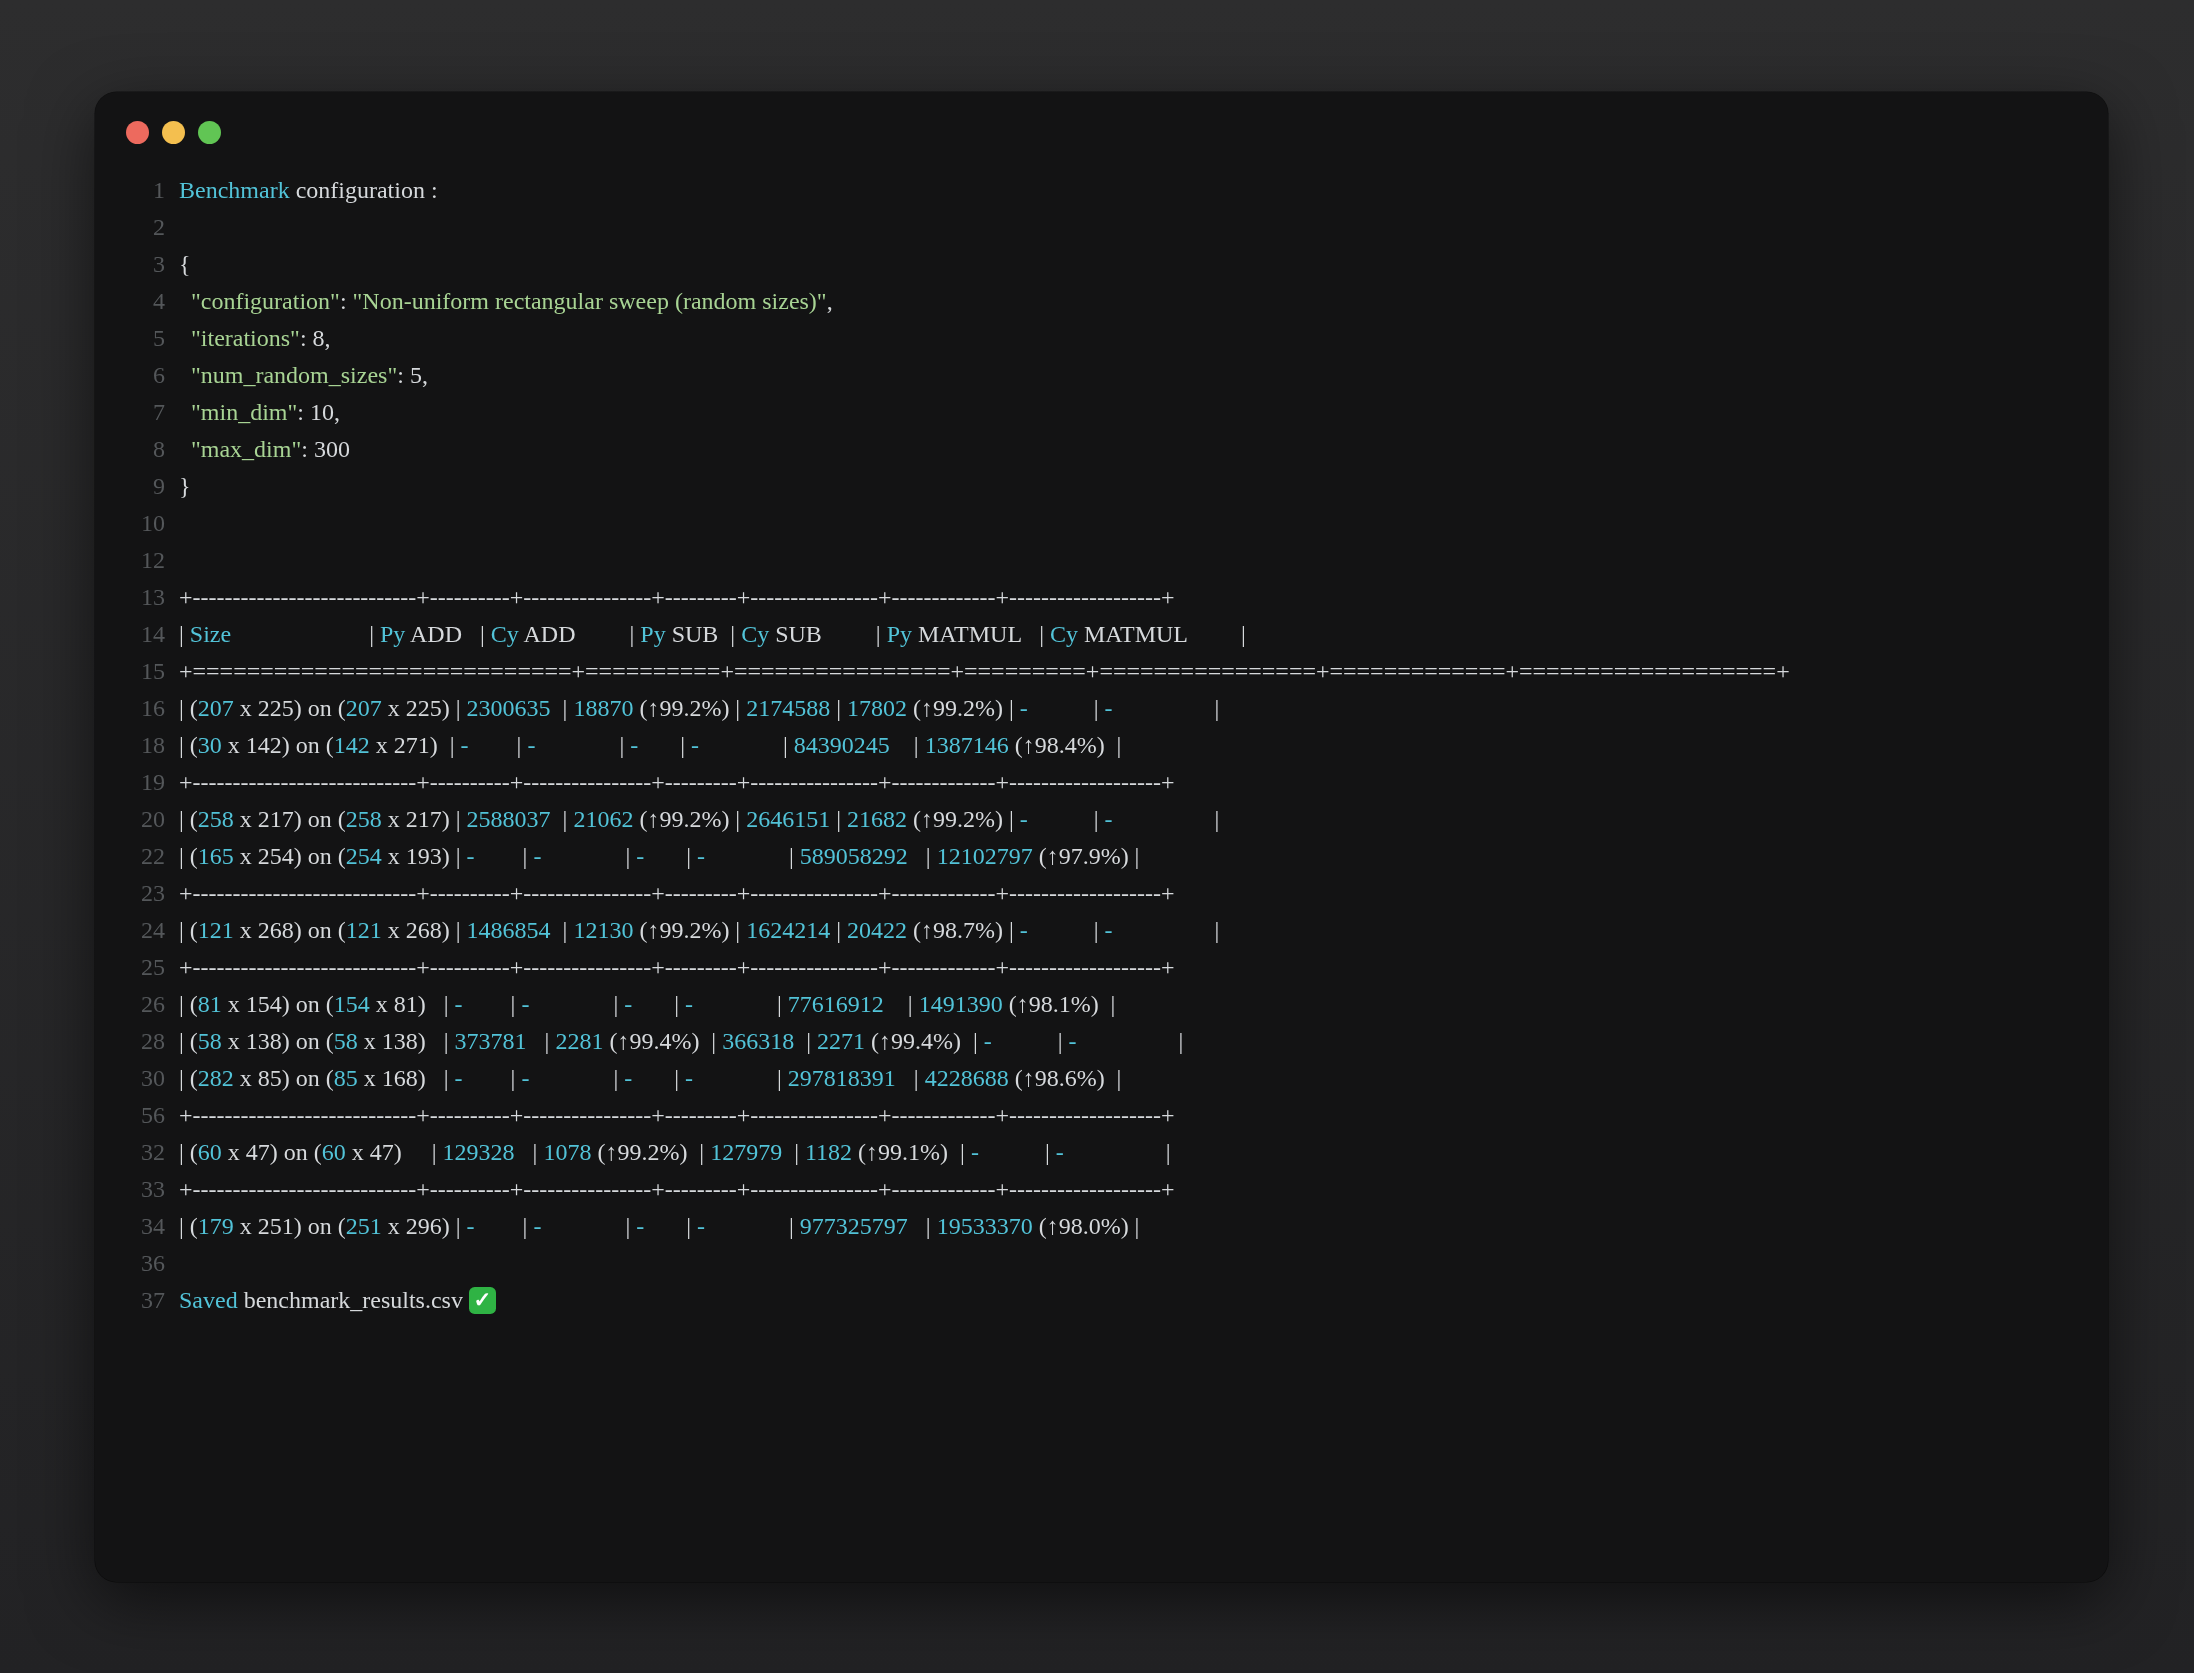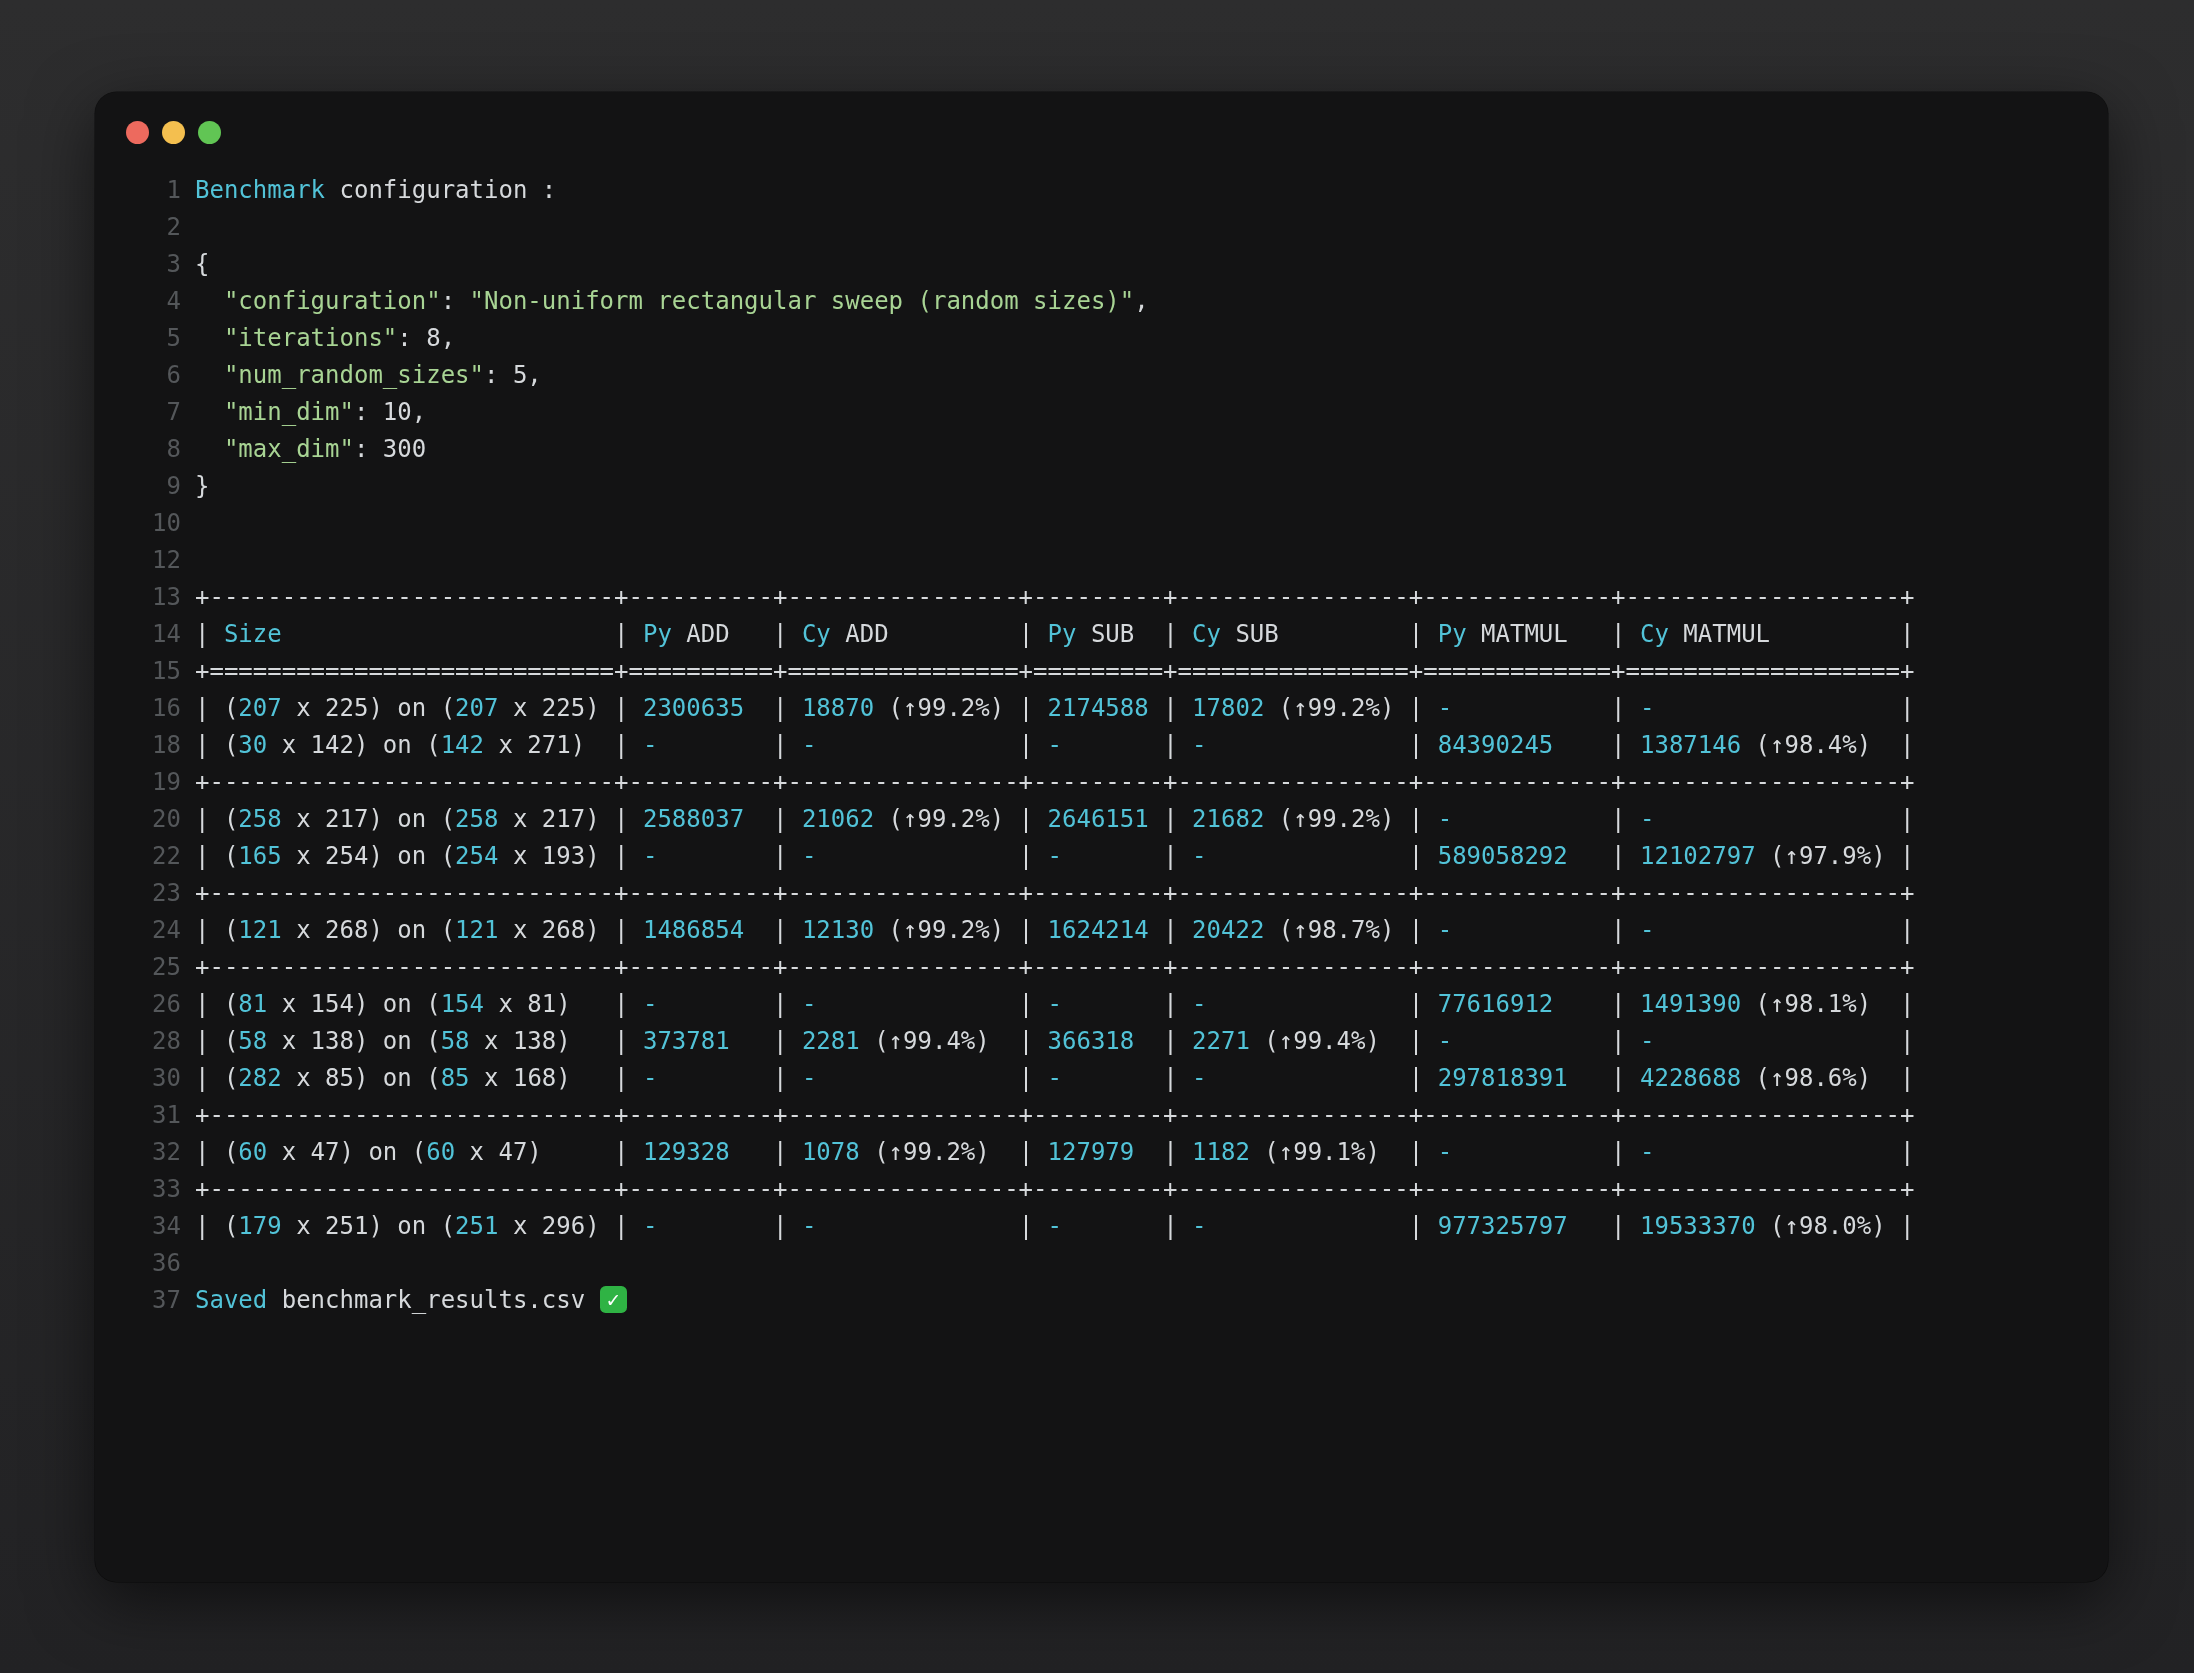--- a/index.html
+++ b/index.html
@@ -18,22 +18,22 @@
     position:absolute;left:95px;top:92px;width:2013px;height:1490px;
     background:var(--winbg);border-radius:21.4px;
     box-shadow:0 18.6px 65px rgba(0,0,0,.55), 0 0 0 0.5px rgba(0,0,0,.6);
   }
   .titlebar{position:absolute;top:29px;left:31px;display:flex;gap:13px;}
   .tl{width:23px;height:23px;border-radius:50%;display:inline-block;}
   .tl.red{background:var(--tl-red);}
   .tl.yellow{background:var(--tl-yellow);}
   .tl.green{background:var(--tl-green);}
   .code{
-    position:absolute;top:80px;left:16px;right:9.3px;
-    font-size:24px;line-height:37px;
+    position:absolute;top:80px;left:0;right:9.3px;
+    font-size:24px;line-height:37px;font-family:Liberation Serif, serif;
   }
   .line{white-space:pre;height:37px;}
   .ln{
     display:inline-block;width:70px;padding-right:14px;
     text-align:right;color:var(--gutter);
   }
   .seg-w{color:var(--fg);}
   .seg-c{color:var(--cyan);}
   .seg-g{color:var(--green);}
   .seg-check{
@@ -71,21 +71,21 @@
       <div class="line"><span class="ln">18</span><span><span class="seg-w">| (</span><span class="seg-c">30</span><span class="seg-w"> x 142) on (</span><span class="seg-c">142</span><span class="seg-w"> x 271)  | </span><span class="seg-c">-</span><span class="seg-w">        | </span><span class="seg-c">-</span><span class="seg-w">              | </span><span class="seg-c">-</span><span class="seg-w">       | </span><span class="seg-c">-</span><span class="seg-w">              | </span><span class="seg-c">84390245</span><span class="seg-w">    | </span><span class="seg-c">1387146</span><span class="seg-w"> (↑98.4%)  |</span></span></div>
       <div class="line"><span class="ln">19</span><span><span class="seg-w">+----------------------------+----------+----------------+---------+----------------+-------------+-------------------+</span></span></div>
       <div class="line"><span class="ln">20</span><span><span class="seg-w">| (</span><span class="seg-c">258</span><span class="seg-w"> x 217) on (</span><span class="seg-c">258</span><span class="seg-w"> x 217) | </span><span class="seg-c">2588037</span><span class="seg-w">  | </span><span class="seg-c">21062</span><span class="seg-w"> (↑99.2%) | </span><span class="seg-c">2646151</span><span class="seg-w"> | </span><span class="seg-c">21682</span><span class="seg-w"> (↑99.2%) | </span><span class="seg-c">-</span><span class="seg-w">           | </span><span class="seg-c">-</span><span class="seg-w">                 |</span></span></div>
       <div class="line"><span class="ln">22</span><span><span class="seg-w">| (</span><span class="seg-c">165</span><span class="seg-w"> x 254) on (</span><span class="seg-c">254</span><span class="seg-w"> x 193) | </span><span class="seg-c">-</span><span class="seg-w">        | </span><span class="seg-c">-</span><span class="seg-w">              | </span><span class="seg-c">-</span><span class="seg-w">       | </span><span class="seg-c">-</span><span class="seg-w">              | </span><span class="seg-c">589058292</span><span class="seg-w">   | </span><span class="seg-c">12102797</span><span class="seg-w"> (↑97.9%) |</span></span></div>
       <div class="line"><span class="ln">23</span><span><span class="seg-w">+----------------------------+----------+----------------+---------+----------------+-------------+-------------------+</span></span></div>
       <div class="line"><span class="ln">24</span><span><span class="seg-w">| (</span><span class="seg-c">121</span><span class="seg-w"> x 268) on (</span><span class="seg-c">121</span><span class="seg-w"> x 268) | </span><span class="seg-c">1486854</span><span class="seg-w">  | </span><span class="seg-c">12130</span><span class="seg-w"> (↑99.2%) | </span><span class="seg-c">1624214</span><span class="seg-w"> | </span><span class="seg-c">20422</span><span class="seg-w"> (↑98.7%) | </span><span class="seg-c">-</span><span class="seg-w">           | </span><span class="seg-c">-</span><span class="seg-w">                 |</span></span></div>
       <div class="line"><span class="ln">25</span><span><span class="seg-w">+----------------------------+----------+----------------+---------+----------------+-------------+-------------------+</span></span></div>
       <div class="line"><span class="ln">26</span><span><span class="seg-w">| (</span><span class="seg-c">81</span><span class="seg-w"> x 154) on (</span><span class="seg-c">154</span><span class="seg-w"> x 81)   | </span><span class="seg-c">-</span><span class="seg-w">        | </span><span class="seg-c">-</span><span class="seg-w">              | </span><span class="seg-c">-</span><span class="seg-w">       | </span><span class="seg-c">-</span><span class="seg-w">              | </span><span class="seg-c">77616912</span><span class="seg-w">    | </span><span class="seg-c">1491390</span><span class="seg-w"> (↑98.1%)  |</span></span></div>
       <div class="line"><span class="ln">28</span><span><span class="seg-w">| (</span><span class="seg-c">58</span><span class="seg-w"> x 138) on (</span><span class="seg-c">58</span><span class="seg-w"> x 138)   | </span><span class="seg-c">373781</span><span class="seg-w">   | </span><span class="seg-c">2281</span><span class="seg-w"> (↑99.4%)  | </span><span class="seg-c">366318</span><span class="seg-w">  | </span><span class="seg-c">2271</span><span class="seg-w"> (↑99.4%)  | </span><span class="seg-c">-</span><span class="seg-w">           | </span><span class="seg-c">-</span><span class="seg-w">                 |</span></span></div>
       <div class="line"><span class="ln">30</span><span><span class="seg-w">| (</span><span class="seg-c">282</span><span class="seg-w"> x 85) on (</span><span class="seg-c">85</span><span class="seg-w"> x 168)   | </span><span class="seg-c">-</span><span class="seg-w">        | </span><span class="seg-c">-</span><span class="seg-w">              | </span><span class="seg-c">-</span><span class="seg-w">       | </span><span class="seg-c">-</span><span class="seg-w">              | </span><span class="seg-c">297818391</span><span class="seg-w">   | </span><span class="seg-c">4228688</span><span class="seg-w"> (↑98.6%)  |</span></span></div>
-      <div class="line"><span class="ln">31</span><span><span class="seg-w">+----------------------------+----------+----------------+---------+----------------+-------------+-------------------+</span></span></div>
+      <div class="line"><span class="ln">56</span><span><span class="seg-w">+----------------------------+----------+----------------+---------+----------------+-------------+-------------------+</span></span></div>
       <div class="line"><span class="ln">32</span><span><span class="seg-w">| (</span><span class="seg-c">60</span><span class="seg-w"> x 47) on (</span><span class="seg-c">60</span><span class="seg-w"> x 47)     | </span><span class="seg-c">129328</span><span class="seg-w">   | </span><span class="seg-c">1078</span><span class="seg-w"> (↑99.2%)  | </span><span class="seg-c">127979</span><span class="seg-w">  | </span><span class="seg-c">1182</span><span class="seg-w"> (↑99.1%)  | </span><span class="seg-c">-</span><span class="seg-w">           | </span><span class="seg-c">-</span><span class="seg-w">                 |</span></span></div>
       <div class="line"><span class="ln">33</span><span><span class="seg-w">+----------------------------+----------+----------------+---------+----------------+-------------+-------------------+</span></span></div>
       <div class="line"><span class="ln">34</span><span><span class="seg-w">| (</span><span class="seg-c">179</span><span class="seg-w"> x 251) on (</span><span class="seg-c">251</span><span class="seg-w"> x 296) | </span><span class="seg-c">-</span><span class="seg-w">        | </span><span class="seg-c">-</span><span class="seg-w">              | </span><span class="seg-c">-</span><span class="seg-w">       | </span><span class="seg-c">-</span><span class="seg-w">              | </span><span class="seg-c">977325797</span><span class="seg-w">   | </span><span class="seg-c">19533370</span><span class="seg-w"> (↑98.0%) |</span></span></div>
       <div class="line"><span class="ln">36</span><span></span></div>
       <div class="line"><span class="ln">37</span><span><span class="seg-c">Saved</span><span class="seg-w"> benchmark_results.csv </span><span class="seg-check">✓</span></span></div>
     </div>
 </div>
 
 
 </body></html>

